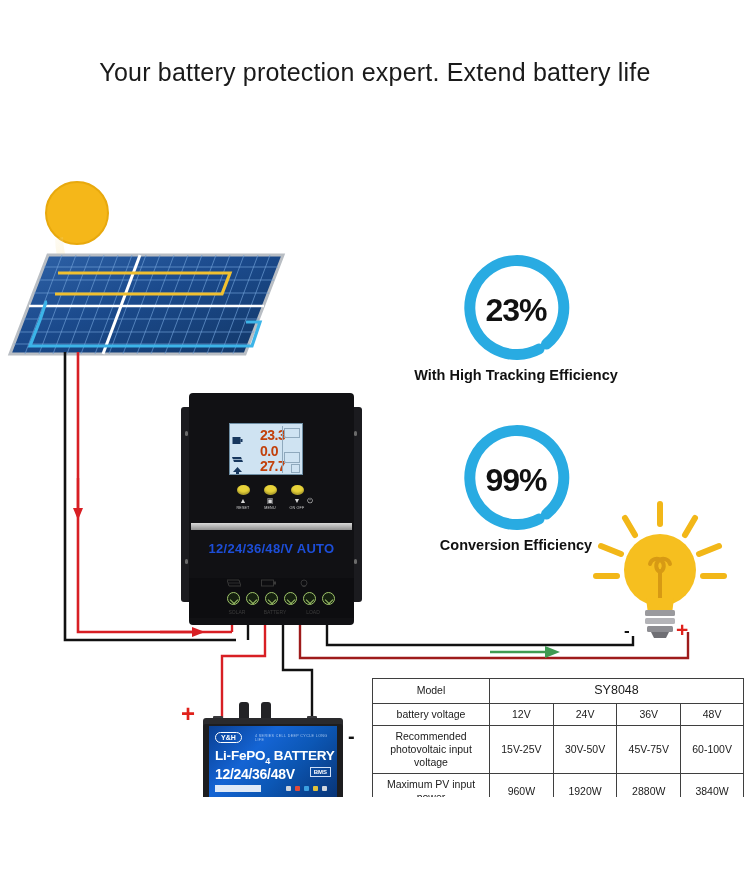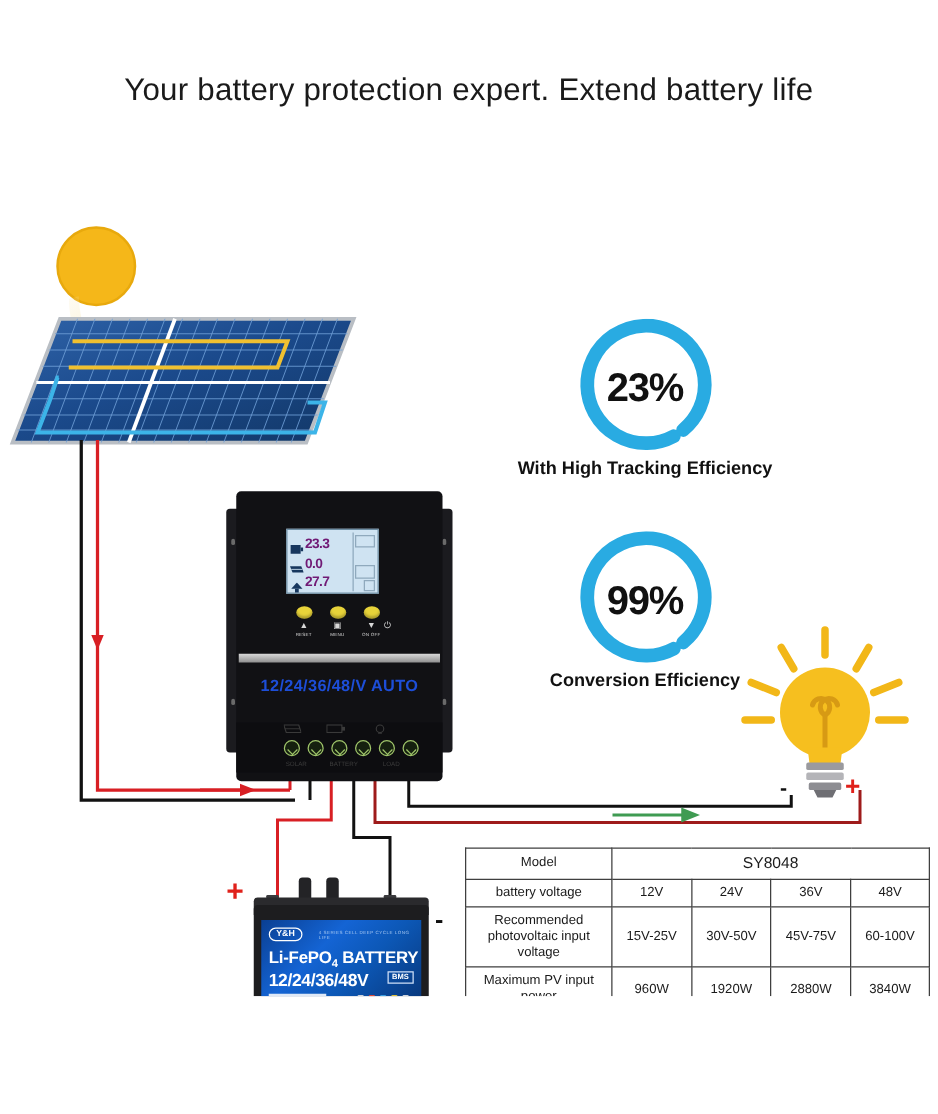--- a/index.html
+++ b/index.html
@@ -100,24 +100,24 @@
     overflow: hidden;
   }
   .lcd-row {
     position: absolute; left: 2px;
     width: 52px; height: 16px;
     display: flex; align-items: center;
   }
   .lcd-val {
     font-family: "Liberation Sans", sans-serif;
     font-weight: bold;
-    font-size: 11px;
-    color: #701a75;
+    font-size: 14px;
+    color: #c2410c;
     letter-spacing: -0.5px;
-    margin-left: 1px;
+    margin-left: 17px;
   }
   .lcd-ico { width: 11px; height: 9px; position: relative; }
   #lcd-side {
     position: absolute; right: 1px; top: 2px;
     width: 18px; height: 47px;
     border-left: 1px solid #8fa9bd;
   }
   .lcd-side-box {
     position: absolute; right: 1px;
     border: 1px solid #8fa9bd;
@@ -214,21 +214,21 @@
     background: #1d1d1f;
     border-radius: 3px;
   }
   #bat-top {
     position: absolute; left: 8px; top: 16px;
     width: 140px; height: 14px;
     background: #2a2a2d;
     border-radius: 3px 3px 0 0;
   }
   #bat-label {
-    position: absolute; left: 14px; top: 34px;
+    position: absolute; left: 14px; top: 24px;
     width: 128px; height: 72px;
     background: linear-gradient(135deg,#0a3f92 0%,#1464d4 35%,#0c57b5 60%,#083476 100%);
     overflow: hidden;
   }
   #bat-brand {
     position: absolute; left: 6px; top: 6px;
     padding: 1px 5px;
     border: 1px solid #ffffff; border-radius: 7px;
     color: #fff; font-size: 7px; font-weight: bold;
     font-family: "Liberation Sans", sans-serif;
@@ -438,21 +438,21 @@
     <div id="lcd">
       <div class="lcd-row" style="top:3px;">
         <span class="lcd-ico">
           <svg width="11" height="9" viewBox="0 0 11 9">
               <rect x="0.5" y="1" width="8" height="7" fill="#17375e"></rect>
               <rect x="8.5" y="3" width="2" height="3" fill="#17375e"></rect>
             </svg>
         </span>
         <span class="lcd-val">23.3</span>
       </div>
-      <div class="lcd-row" style="top:19px;">
+      <div class="lcd-row" style="top:19px;align-items:flex-end;">
         <span class="lcd-ico">
           <svg width="11" height="9" viewBox="0 0 11 9">
               <polygon points="2,7 11,7 9,2 0,2" fill="#17375e"></polygon>
               <line x1="1" y1="4.5" x2="10" y2="4.5" stroke="#cfe3f2" stroke-width="0.7"></line>
             </svg>
         </span>
         <span class="lcd-val">0.0</span>
       </div>
       <div class="lcd-row" style="top:34px;">
         <span class="lcd-ico">

